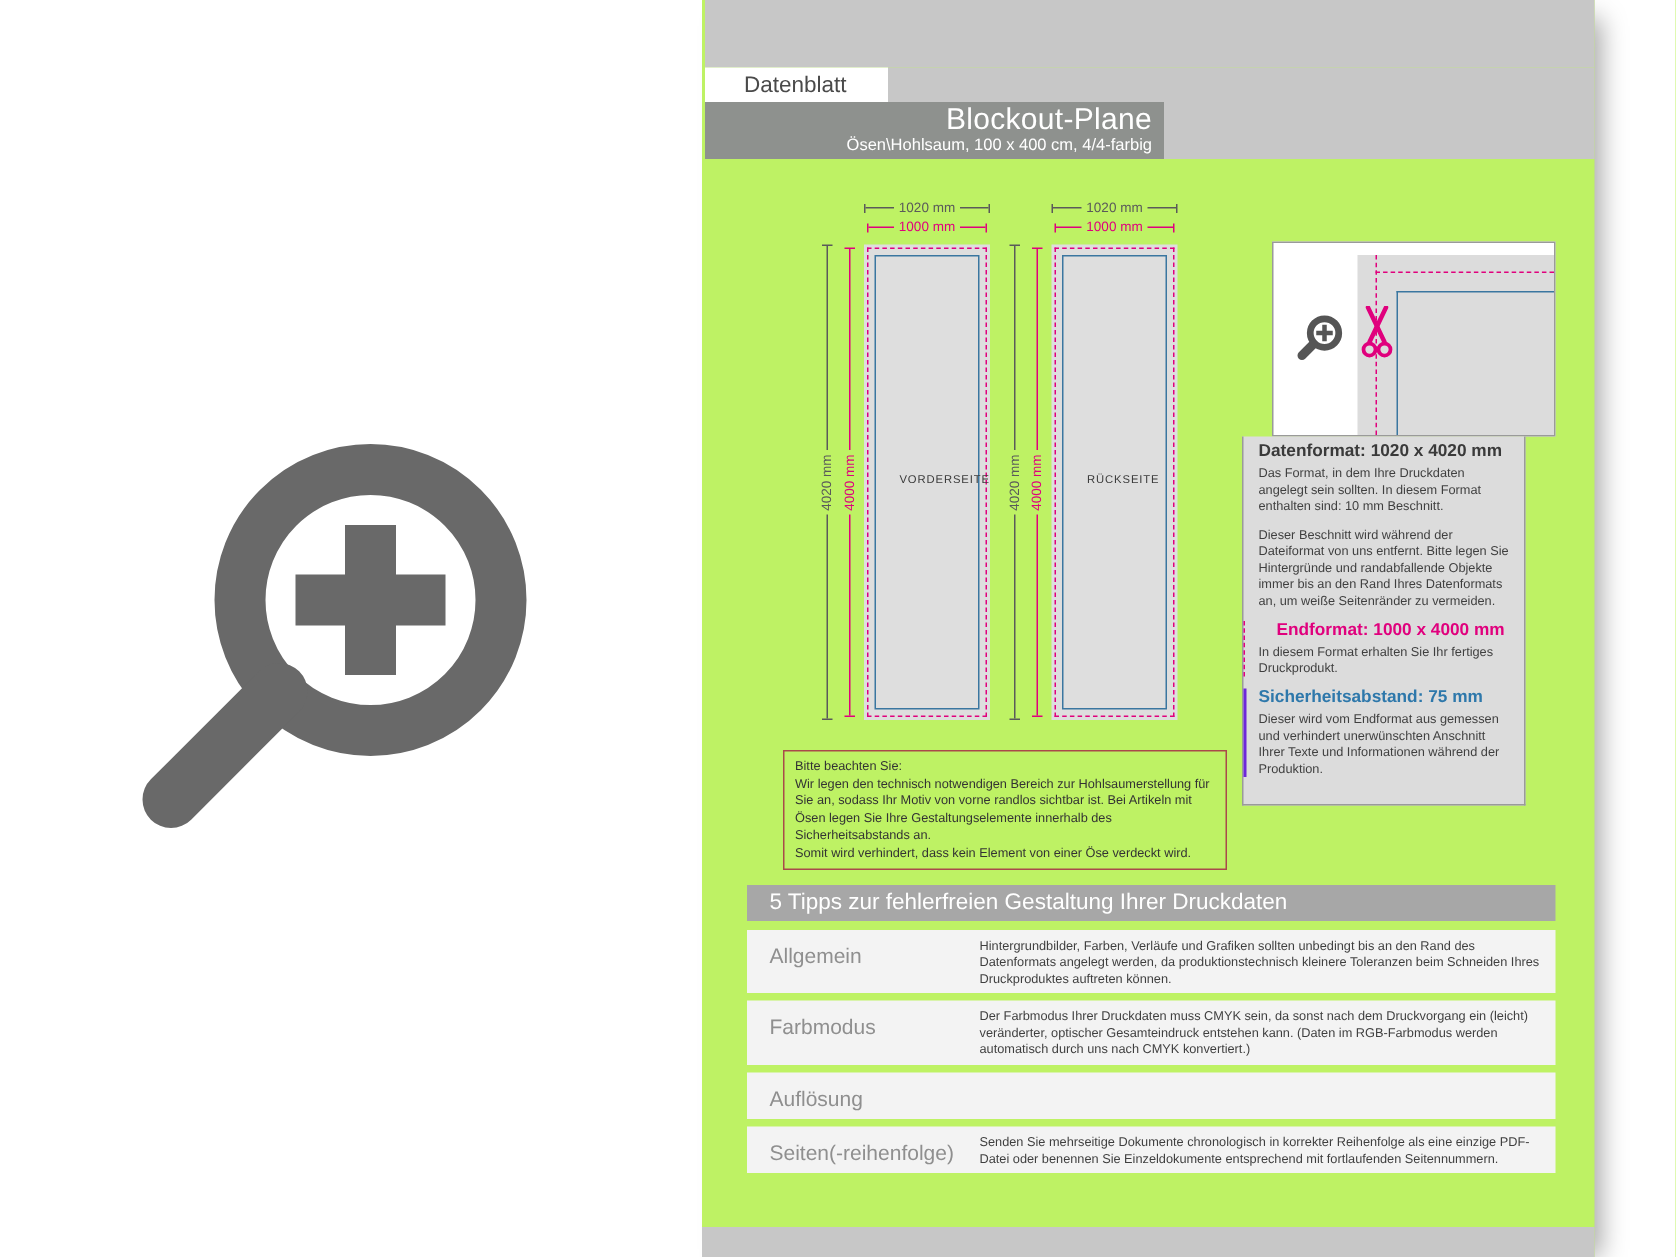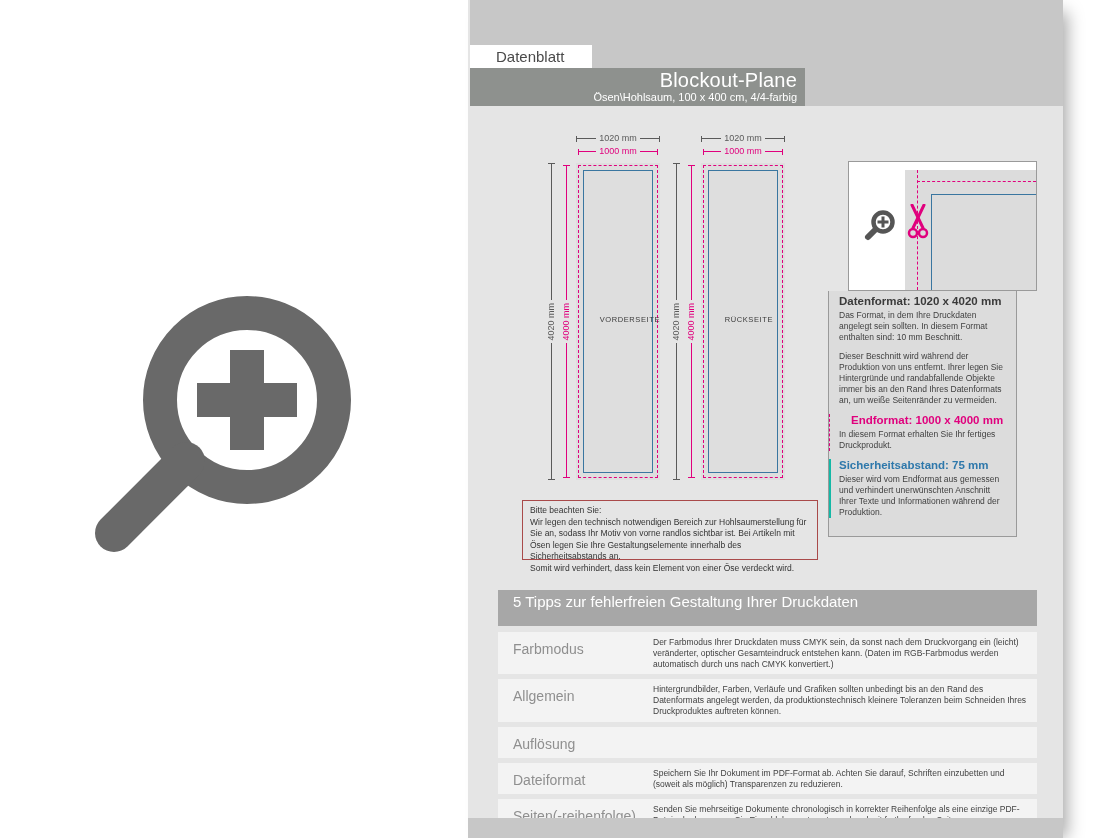--- a/index.html
+++ b/index.html
@@ -5,30 +5,30 @@
   html,body{margin:0;padding:0;}
   body{
     width:1117px;height:838px;position:relative;overflow:hidden;
     background:#ffffff;
     font-family:"Liberation Sans", sans-serif;
   }
   .abs{position:absolute;}
 
   
   .page{
-    left:468px;top:0;width:595px;height:838px;background:#e5e5e5;
+    left:468px;top:0;width:595px;height:838px;background:#bef264;
     box-shadow:10px 6px 16px -6px rgba(0,0,0,0.35);
   }
   .band-top{left:2px;top:0;width:593px;height:45px;background:#c7c7c7;}
   .band-top-right{left:124px;top:45px;width:471px;height:61px;background:#c7c7c7;}
   .band-bottom{left:0;top:818px;width:595px;height:20px;background:#c7c7c7;}
 
   .tab{left:2px;top:45px;width:122px;height:23px;background:#ffffff;
        font-size:15px;color:#4a4a4a;line-height:23px;padding-left:26px;box-sizing:border-box;}
-  .titlebar{left:2px;top:68px;width:335px;height:38px;background:#8e918e;
+  .titlebar{left:2px;top:68px;width:306px;height:38px;background:#8e918e;
        box-sizing:border-box;padding:1px 8px 0 0;text-align:right;color:#fff;}
   .titlebar .t1{font-size:20px;line-height:22px;letter-spacing:0.2px;}
   .titlebar .t2{font-size:11px;line-height:13px;margin-left:24px;}
 
   
   .panel{background:#dedede;}
   .cutline{border:1px dashed #e0007d;box-sizing:border-box;}
   .safeline{border:1px solid #3a76a0;box-sizing:border-box;}
   .panel-label{font-size:7.5px;letter-spacing:0.6px;color:#3a3a3a;text-align:right;}
 
@@ -55,32 +55,32 @@
 
   
   .infopanel{left:360px;top:291px;width:189px;height:246px;background:#dcdcdc;
       box-sizing:border-box;border:1px solid #9a9a9a;border-top:none;
       padding:4px 8px 4px 0;color:#3f3f3f;}
   .infosec{padding-left:10px;margin-bottom:7px;}
   .infosec h4{margin:0 0 2px 0;font-size:11.5px;line-height:13px;}
   .infosec p{margin:0 0 8px 0;font-size:8.5px;line-height:11px;}
   .sec-end{border-left:1px dashed #e0007d;padding-left:9px;}
   .sec-end h4{color:#e0007d;padding-left:12px;}
-  .sec-safe{border-left:2px solid #14b8a6;padding-left:8px;}
+  .sec-safe{border-left:2px solid #6d28d9;padding-left:8px;}
   .sec-safe h4{color:#2e78ab;}
   .sec-data h4{color:#3a3a3a;}
 
   
-  .notebox{left:54px;top:500px;width:296px;height:60px;border:1px solid #a94a4a;
+  .notebox{left:54px;top:500px;width:296px;height:80px;border:1px solid #a94a4a;
       box-sizing:border-box;padding:4px 7px;font-size:8.5px;line-height:11.5px;color:#333;}
   .notebox .nb-body{white-space:pre-line;}
 
   
   .tips{left:30px;top:590px;width:539px;}
-  .tips-header{height:36px;background:#a7a7a7;color:#fff;font-size:15px;
+  .tips-header{height:24px;background:#a7a7a7;color:#fff;font-size:15px;
       line-height:24px;padding-left:15px;}
   .tips-rows{margin-top:6px;}
   .tip-row{display:flex;background:#f3f3f3;margin-bottom:5px;}
   .tip-label{width:155px;box-sizing:border-box;padding:9px 0 6px 15px;
       font-size:14px;color:#8f8f8f;}
   .tip-text{flex:1;box-sizing:border-box;padding:5px 10px 5px 0;
       font-size:8.5px;line-height:10.8px;color:#3f3f3f;}
 </style>
 </head>
 <body>
@@ -191,21 +191,21 @@
       <line x1="17" y1="1" x2="6" y2="24" stroke="#e0007d" stroke-width="3" stroke-linecap="round"></line>
       <circle cx="6" cy="29" r="4" fill="none" stroke="#e0007d" stroke-width="2.5"></circle>
       <circle cx="16" cy="29" r="4" fill="none" stroke="#e0007d" stroke-width="2.5"></circle>
     </svg>
   </div>
 
   <div class="abs infopanel">
     <div class="infosec sec-data">
       <h4>Datenformat: 1020 x 4020 mm</h4>
       <p>Das Format, in dem Ihre Druckdaten angelegt sein sollten. In diesem Format enthalten sind: 10 mm Beschnitt.</p>
-      <p>Dieser Beschnitt wird während der Produktion von uns entfernt. Ihrer legen Sie Hintergründe und randabfallende Objekte immer bis an den Rand Ihres Datenformats an, um weiße Seitenränder zu vermeiden.</p>
+      <p>Dieser Beschnitt wird während der Dateiformat von uns entfernt. Bitte legen Sie Hintergründe und randabfallende Objekte immer bis an den Rand Ihres Datenformats an, um weiße Seitenränder zu vermeiden.</p>
     </div>
     <div class="infosec sec-end">
       <h4>Endformat: 1000 x 4000 mm</h4>
       <p>In diesem Format erhalten Sie Ihr fertiges Druckprodukt.</p>
     </div>
     <div class="infosec sec-safe">
       <h4>Sicherheitsabstand: 75 mm</h4>
       <p>Dieser wird vom Endformat aus gemessen und verhindert unerwünschten Anschnitt Ihrer Texte und Informationen während der Produktion.</p>
     </div>
   </div>
@@ -213,33 +213,29 @@
   <div class="abs notebox">
     <div>Bitte beachten Sie:</div>
     <div class="nb-body">Wir legen den technisch notwendigen Bereich zur Hohlsaumerstellung für Sie an, sodass Ihr Motiv von vorne randlos sichtbar ist. Bei Artikeln mit Ösen legen Sie Ihre Gestaltungselemente innerhalb des Sicherheitsabstands an.
 Somit wird verhindert, dass kein Element von einer Öse verdeckt wird.</div>
   </div>
 
   <div class="abs tips">
     <div class="tips-header">5 Tipps zur fehlerfreien Gestaltung Ihrer Druckdaten</div>
     <div class="tips-rows">
       <div class="tip-row">
+        <div class="tip-label">Allgemein</div>
+        <div class="tip-text">Hintergrundbilder, Farben, Verläufe und Grafiken sollten unbedingt bis an den Rand des Datenformats angelegt werden, da produktionstechnisch kleinere Toleranzen beim Schneiden Ihres Druckproduktes auftreten können.</div>
+      </div>
+      <div class="tip-row">
         <div class="tip-label">Farbmodus</div>
         <div class="tip-text">Der Farbmodus Ihrer Druckdaten muss CMYK sein, da sonst nach dem Druckvorgang ein (leicht) veränderter, optischer Gesamteindruck entstehen kann. (Daten im RGB-Farbmodus werden automatisch durch uns nach CMYK konvertiert.)</div>
       </div>
       <div class="tip-row">
-        <div class="tip-label">Allgemein</div>
-        <div class="tip-text">Hintergrundbilder, Farben, Verläufe und Grafiken sollten unbedingt bis an den Rand des Datenformats angelegt werden, da produktionstechnisch kleinere Toleranzen beim Schneiden Ihres Druckproduktes auftreten können.</div>
-      </div>
-      <div class="tip-row">
         <div class="tip-label">Auflösung</div>
-      </div>
-      <div class="tip-row">
-        <div class="tip-label">Dateiformat</div>
-        <div class="tip-text">Speichern Sie Ihr Dokument im PDF-Format ab. Achten Sie darauf, Schriften einzubetten und (soweit als möglich) Transparenzen zu reduzieren.</div>
       </div>
       <div class="tip-row">
         <div class="tip-label">Seiten(-reihenfolge)</div>
         <div class="tip-text">Senden Sie mehrseitige Dokumente chronologisch in korrekter Reihenfolge als eine einzige PDF-Datei oder benennen Sie Einzeldokumente entsprechend mit fortlaufenden Seitennummern.</div>
       </div>
     </div>
   </div>
 
   <div class="abs band-bottom"></div>
 </div>

